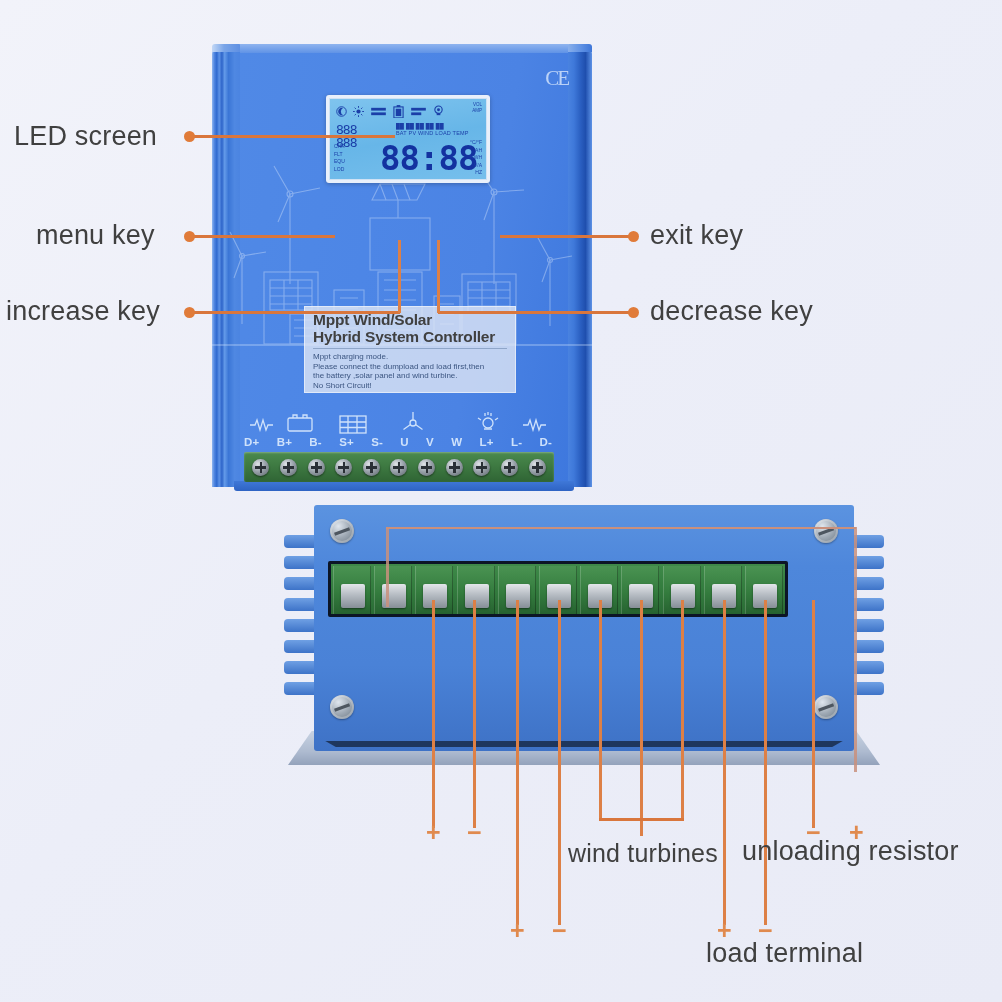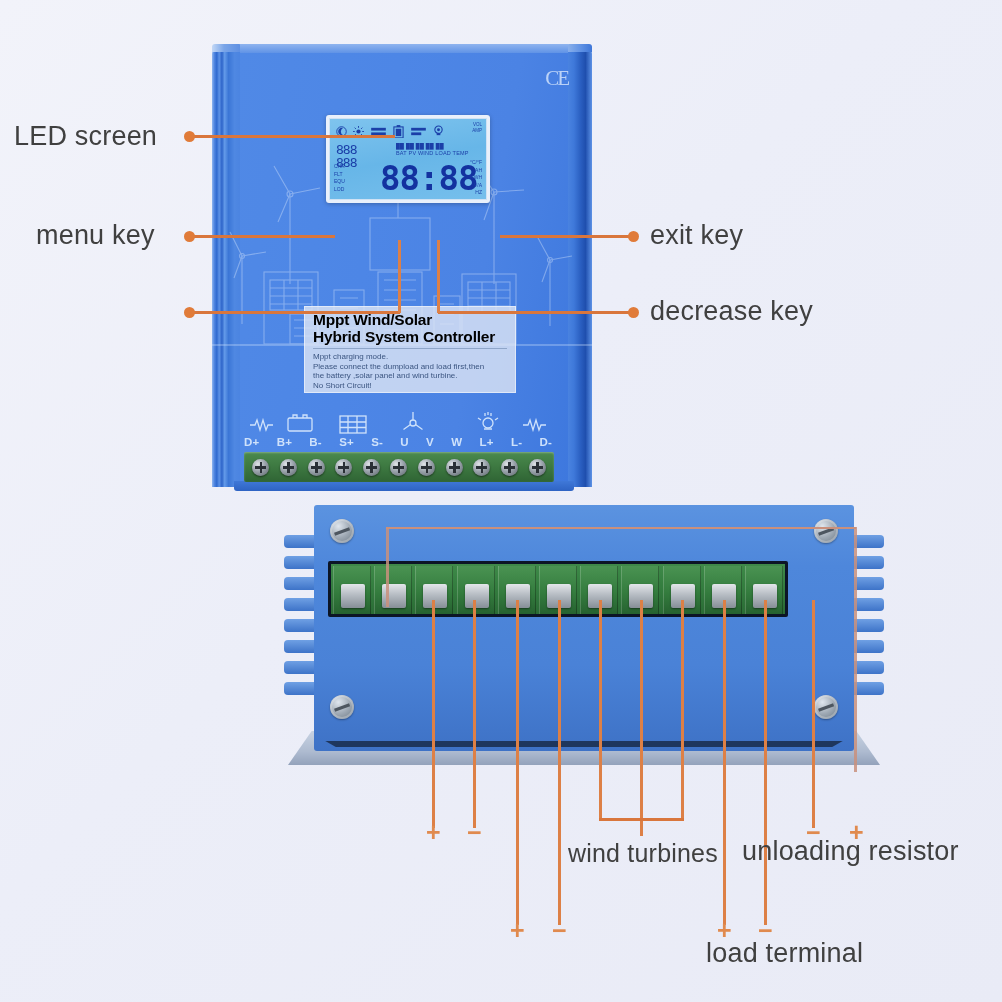--- a/index.html
+++ b/index.html
@@ -106,21 +106,20 @@
   }
 
   
   .lcd-outer {
     position: absolute; left: 114px; top: 51px;
     width: 164px; height: 88px;
     background: #e9f0fb;
     border-radius: 3px;
     padding: 3px;
     box-shadow: 0 1px 4px rgba(0,0,0,.25);
-    margin-top: 20px;
   }
   .lcd {
     width: 100%; height: 100%;
     background: linear-gradient(170deg,#7fc4ee 0%,#67b6e8 50%,#76bfec 100%);
     border: 1px solid #cfe2f4;
     position: relative;
     overflow: hidden;
   }
   .lcd-icons {
     position:absolute; left:6px; top:4px; right:4px; height:17px;
@@ -181,21 +180,21 @@
   .tri-r { border-top:8px solid transparent;border-bottom:8px solid transparent;border-left:13px solid #eaf1fd; }
 
   
   .plate {
     position:absolute; left:92px; top:262px; width:212px; height:87px;
     background: rgba(222,230,245,.80);
     border:1px solid rgba(255,255,255,.5);
     padding:4px 8px;
   }
   .plate-title {
-    color:#000000; font-weight:bold; font-size:15.5px; line-height:17px;
+    color:#404040; font-weight:bold; font-size:15.5px; line-height:17px;
     letter-spacing:-.2px;
   }
   .plate-hr { height:1px; background:#8fa6c9; margin:3px 0 3px; }
   .plate-body { color:#3b5580; font-size:8px; line-height:9.5px; }
 
   
   .term-icons {
     position:absolute; left:36px; top:367px; width:300px; height:24px;
   }
   .term-labels {
@@ -569,20 +568,21 @@
   <div class="dot" style="left:184px; top:131px;"></div>
   <div class="anno" style="left:14px;  top:123px;">LED screen</div>
 
   <div class="lead-h" style="left:190px; top:235px; width:145px;"></div>
   <div class="dot" style="left:184px; top:231px;"></div>
   <div class="anno" style="left:36px;  top:222px;">menu key</div>
 
   <div class="lead-h" style="left:190px; top:311px; width:210px;"></div>
   <div class="lead-v" style="left:398px; top:240px; height:73px;"></div>
   <div class="dot" style="left:184px; top:307px;"></div>
+  <div class="anno" style="left:6px;   top:298px;">increase key</div>
 
   <div class="lead-h" style="left:500px; top:235px; width:132px;"></div>
   <div class="dot" style="left:628px; top:231px;"></div>
   <div class="anno" style="left:650px; top:222px;">exit key</div>
 
   <div class="lead-h" style="left:438px; top:311px; width:194px;"></div>
   <div class="lead-v" style="left:437px; top:240px; height:73px;"></div>
   <div class="dot" style="left:628px; top:307px;"></div>
   <div class="anno" style="left:650px; top:298px;">decrease key</div>
 

